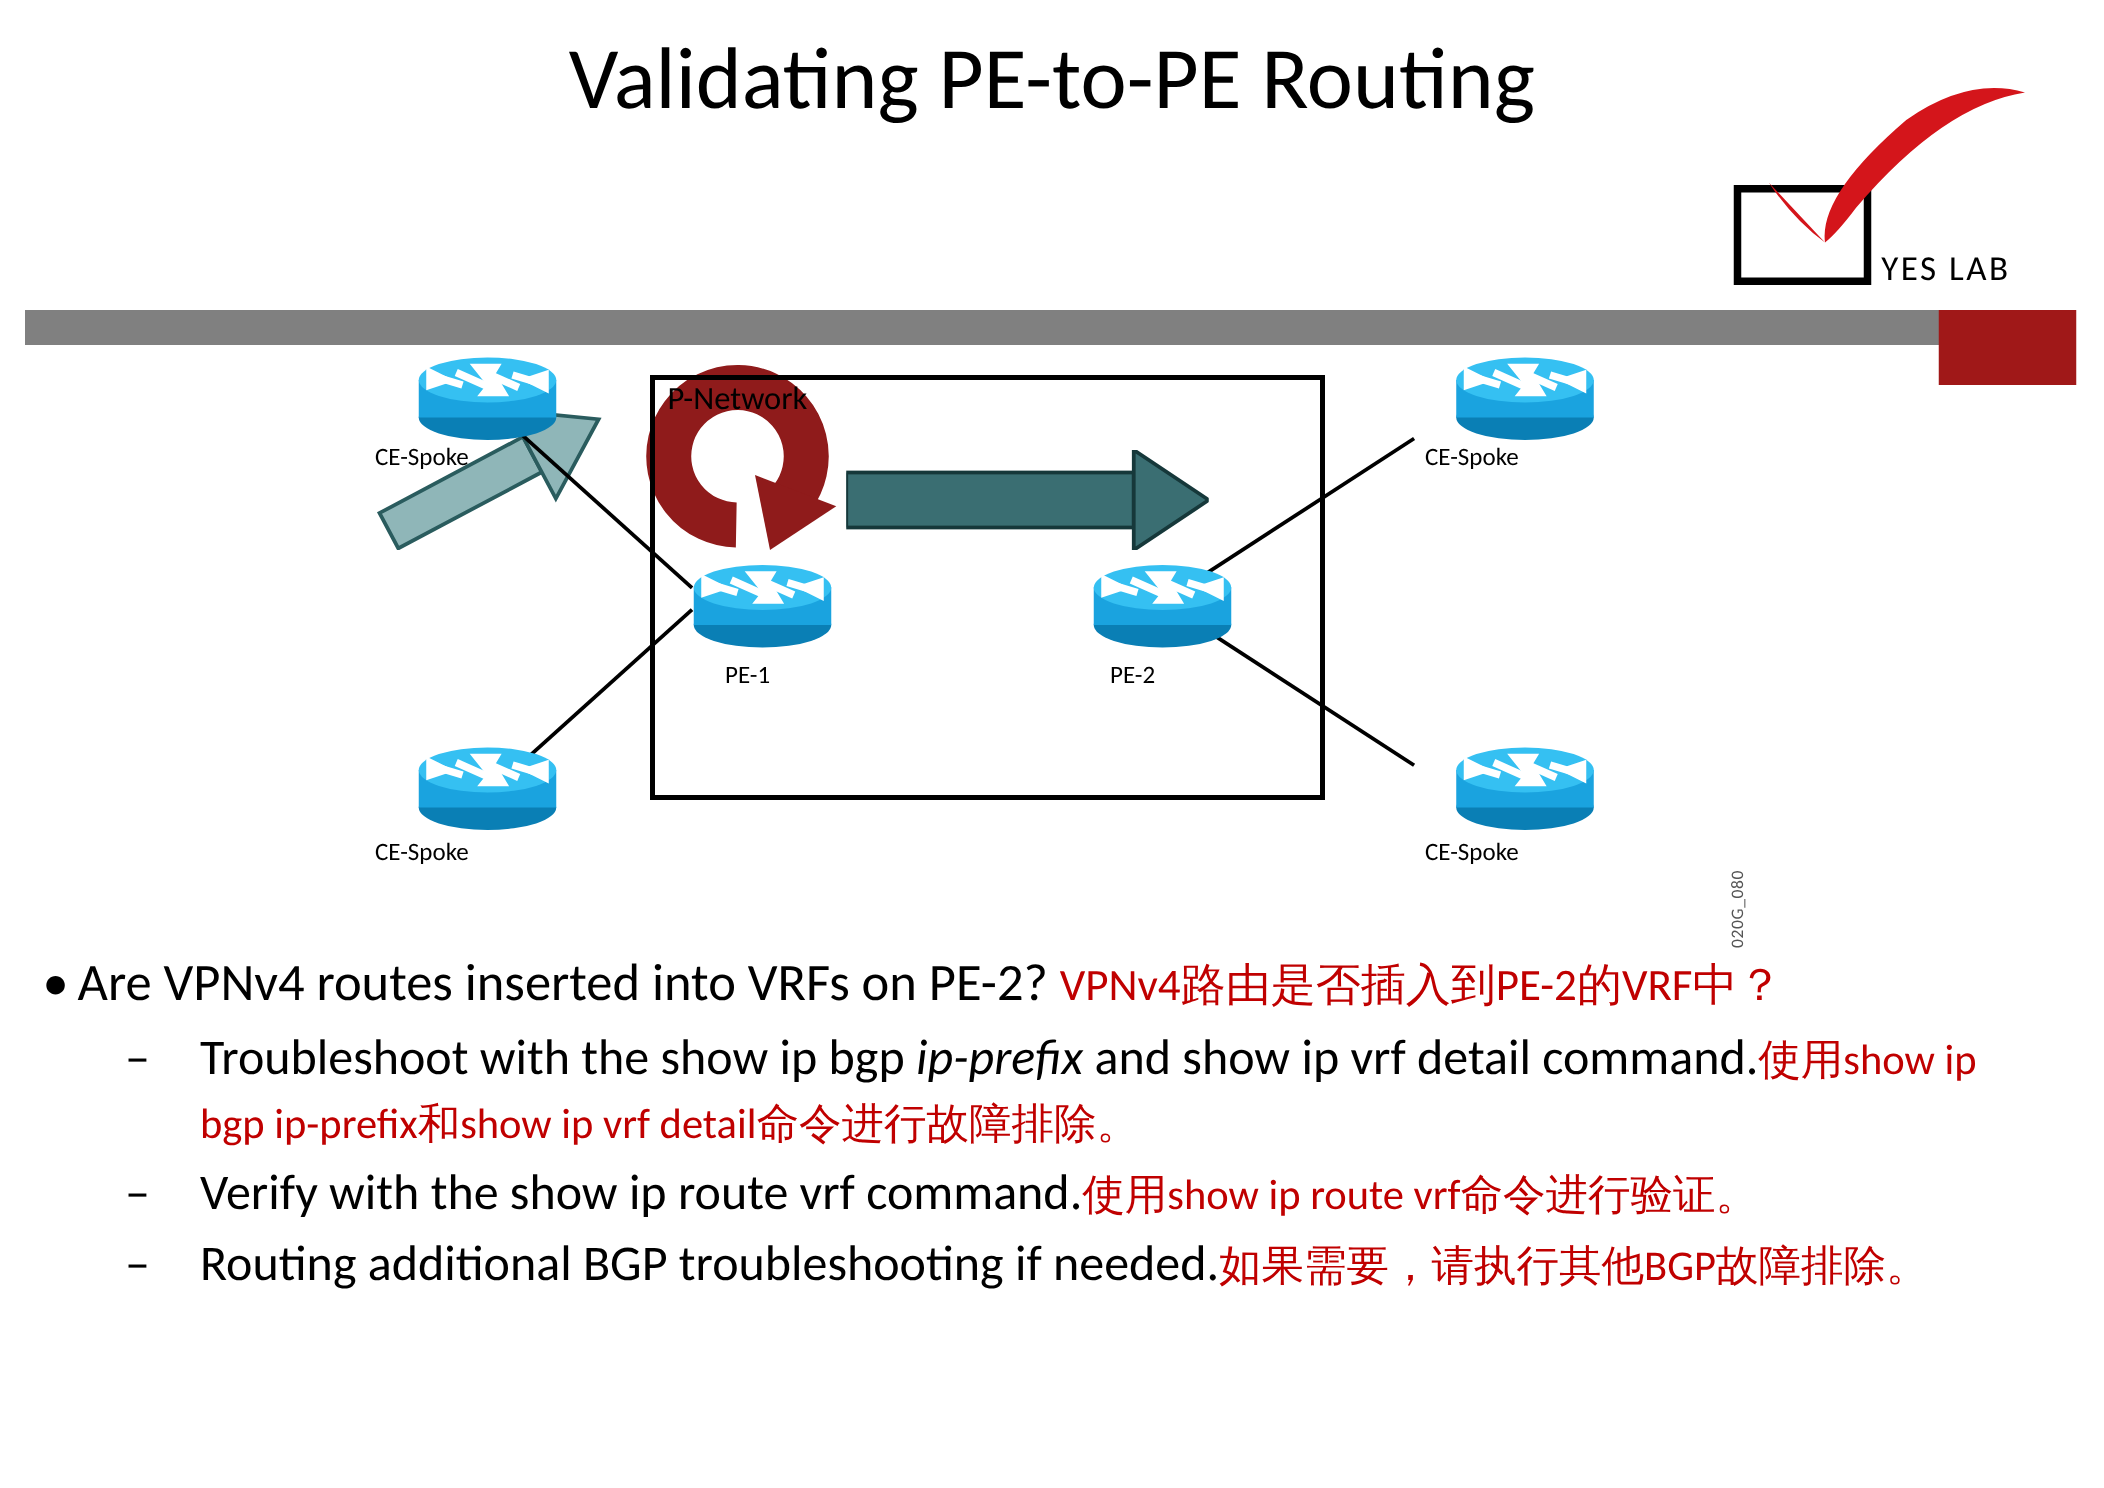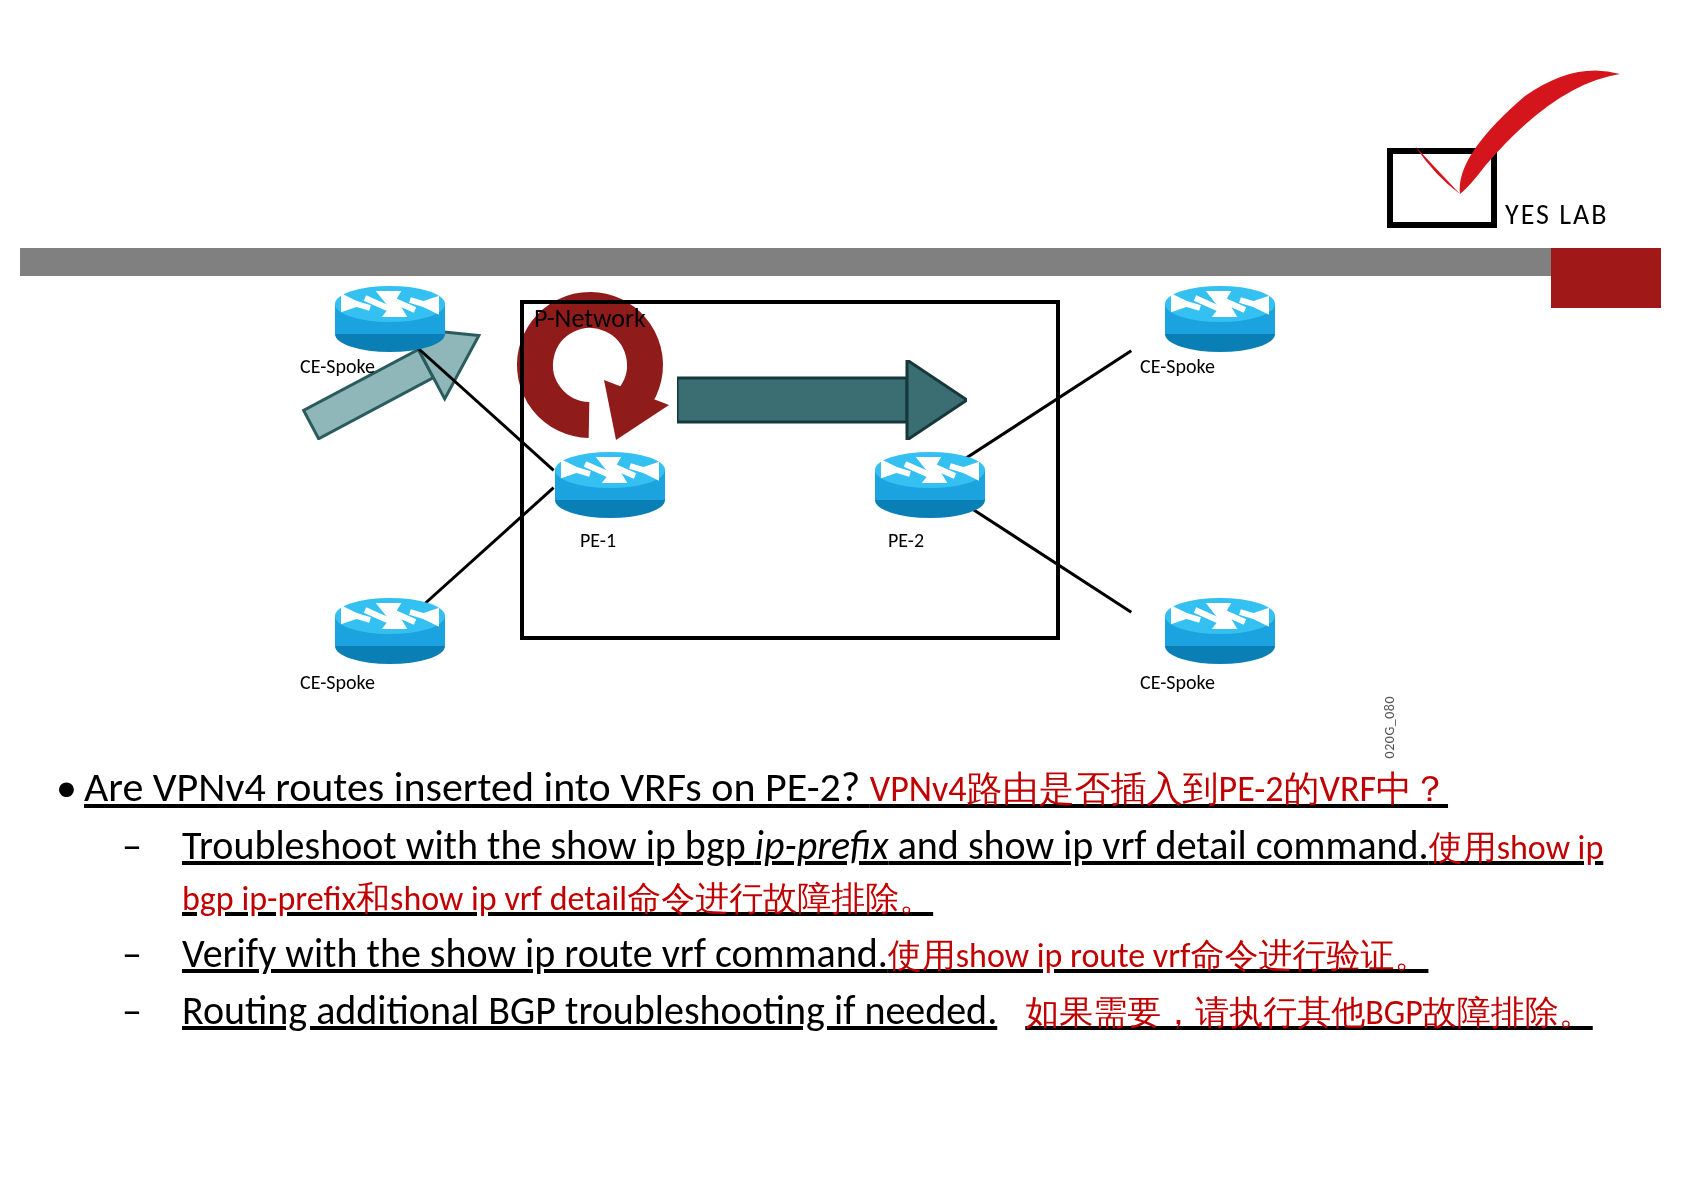--- a/index.html
+++ b/index.html
@@ -21,36 +21,36 @@
   .pnet-label { position: absolute; top: 12px; left: 244px; font-size: 26px; font-weight: 400; }
 
   .router { position: absolute; width: 120px; height: 70px; }
   .router svg { width: 100%; height: 100%; }
   .rlabel { position: absolute; font-size: 20px; font-weight: 400; white-space: nowrap; }
 
   .imgid { position: absolute; bottom: 54px; right: -8px; font-size: 14px; transform: rotate(-90deg); transform-origin: right bottom; color: #555; letter-spacing: 0.5px; }
 
   .line { position: absolute; background: #000; height: 3px; transform-origin: left center; }
 
-  .content { position: absolute; top: 760px; left: 56px; width: 1600px; font-size: 42px; line-height: 1.28; text-decoration: underline; }
+  .content { position: absolute; top: 760px; left: 34px; width: 1600px; font-size: 42px; line-height: 1.28; }
   .li1 { margin-bottom: 6px; }
   .bul1 { display: inline-block; width: 28px; vertical-align: top; }
   .li2 { margin-left: 96px; margin-bottom: 6px; text-indent: -30px; padding-left: 30px; font-size: 40px; }
   .dash { display: inline-block; width: 30px; }
   .zh { color: #c00000; }
   .cmd-i { font-style: italic; }
 
   .bar-red-bottom { position: absolute; bottom: 20px; left: 50px; width: 1320px; height: 34px; background: #a01818; z-index: -1; }
 </style>
 </head>
 <body>
 <div class="slide">
 
 <div class="title">
-  <br>
+  <span>Validating PE-to-PE Routing</span><br>
 </div>
 
 <div class="logo">
   <div class="logo-box"></div>
   <svg class="logo-check" viewBox="0 0 220 140">
     <path d="M 10 80 Q 30 110 55 128 Q 50 90 120 30 Q 170 -5 215 8 Q 150 18 80 100 Q 65 120 55 128 Z" fill="#d4151b"></path>
   </svg>
   <div class="logo-text">YES LAB</div>
 </div>
 
@@ -214,19 +214,19 @@
   <div class="li1">
     <span class="bul1">•</span><span>Are VPNv4 routes inserted into VRFs on PE-2? </span><span class="zh" style="font-size:36px;">VPNv4路由是否插入到PE-2的VRF中？</span>
   </div>
   <div class="li2">
     <span class="dash">–</span><span>Troubleshoot with the show ip bgp </span><span class="cmd-i">ip-prefix</span><span> and show ip  vrf detail command.</span><span class="zh" style="font-size:34px;">使用show ip bgp ip-prefix和show ip vrf detail命令进行故障排除。</span>
   </div>
   <div class="li2">
     <span class="dash">–</span><span>Verify with the show ip route vrf command.</span><span class="zh" style="font-size:34px;">使用show ip route vrf命令进行验证。</span>
   </div>
   <div class="li2">
-    <span class="dash">–</span><span>Routing additional BGP troubleshooting if needed.</span><span class="zh" style="font-size:34px;margin-left:28px;">如果需要，请执行其他BGP故障排除。</span>
+    <span class="dash">–</span><span>Routing additional BGP troubleshooting if needed.</span><span class="zh" style="font-size:34px;">如果需要，请执行其他BGP故障排除。</span>
   </div>
 </div>
 
 <div class="bar-red-bottom"></div>
 
 </div>
 
 </body></html>

